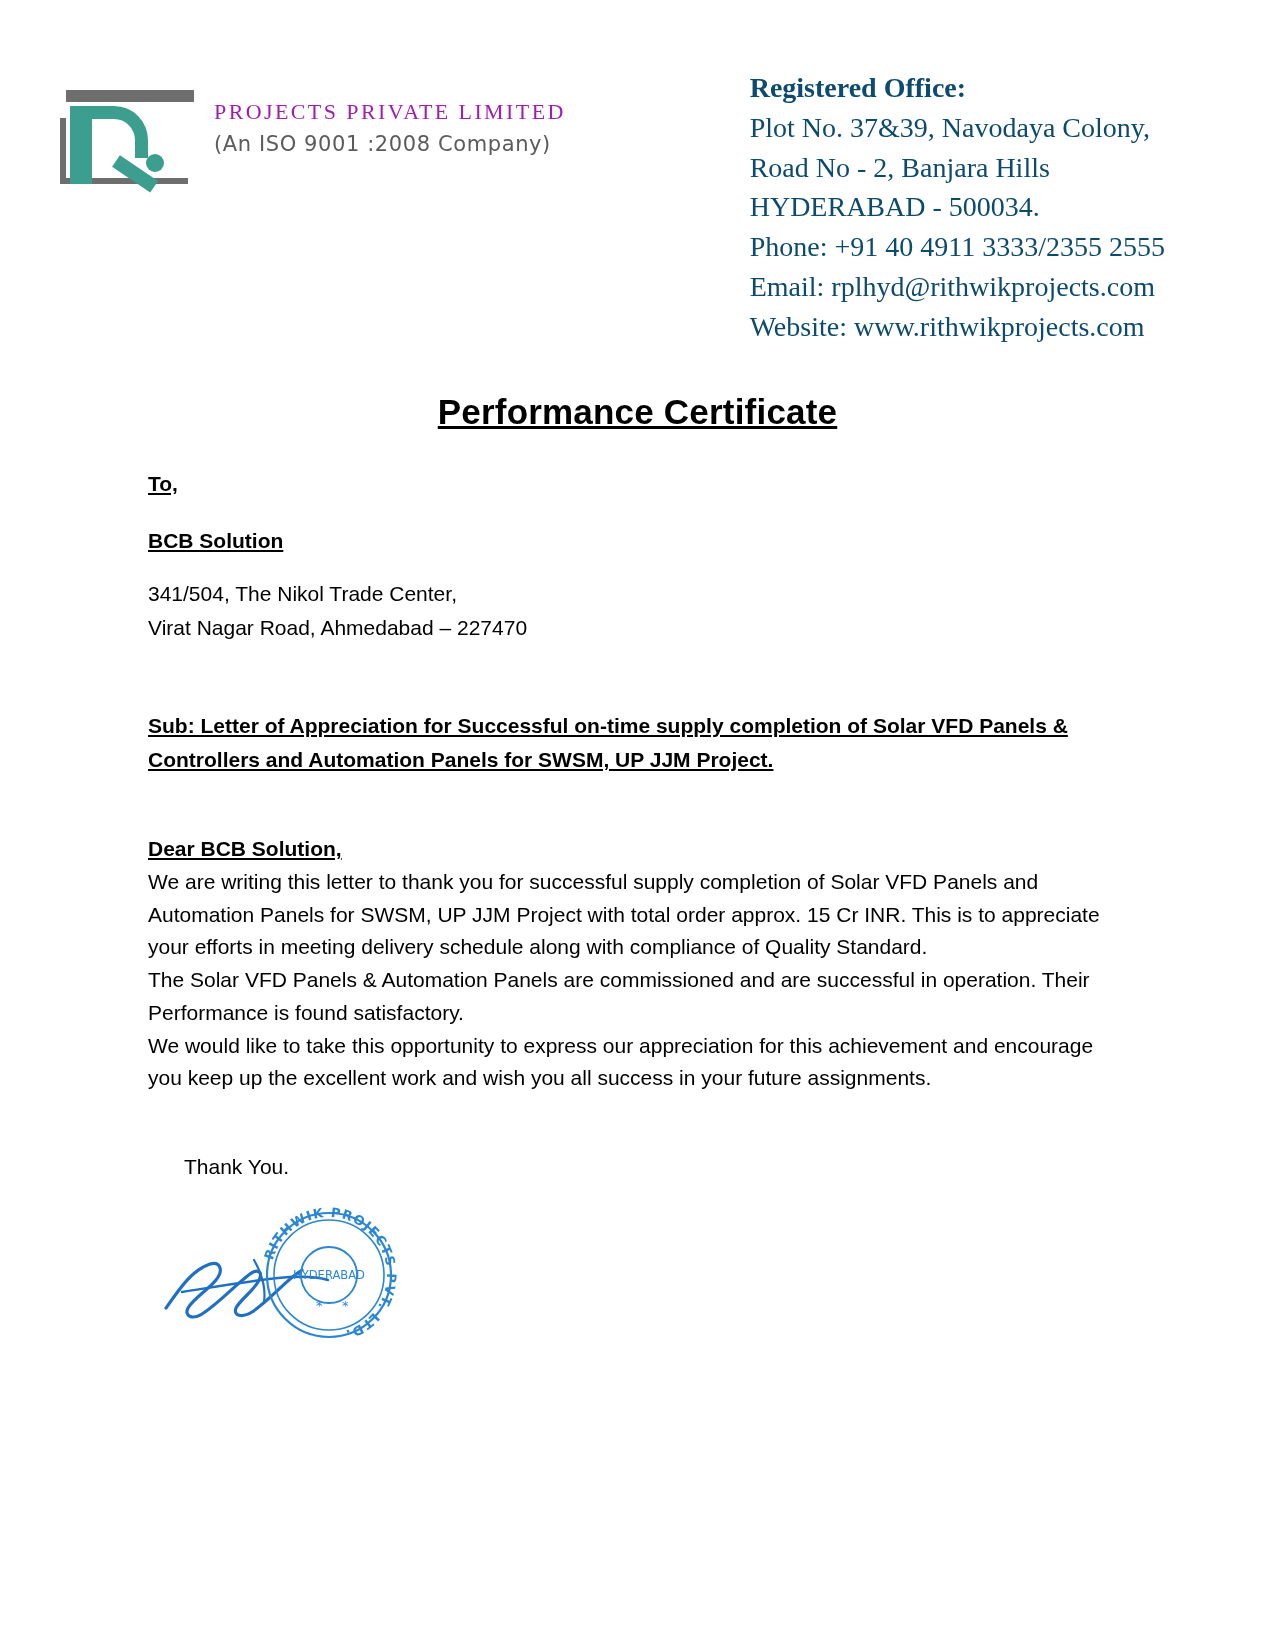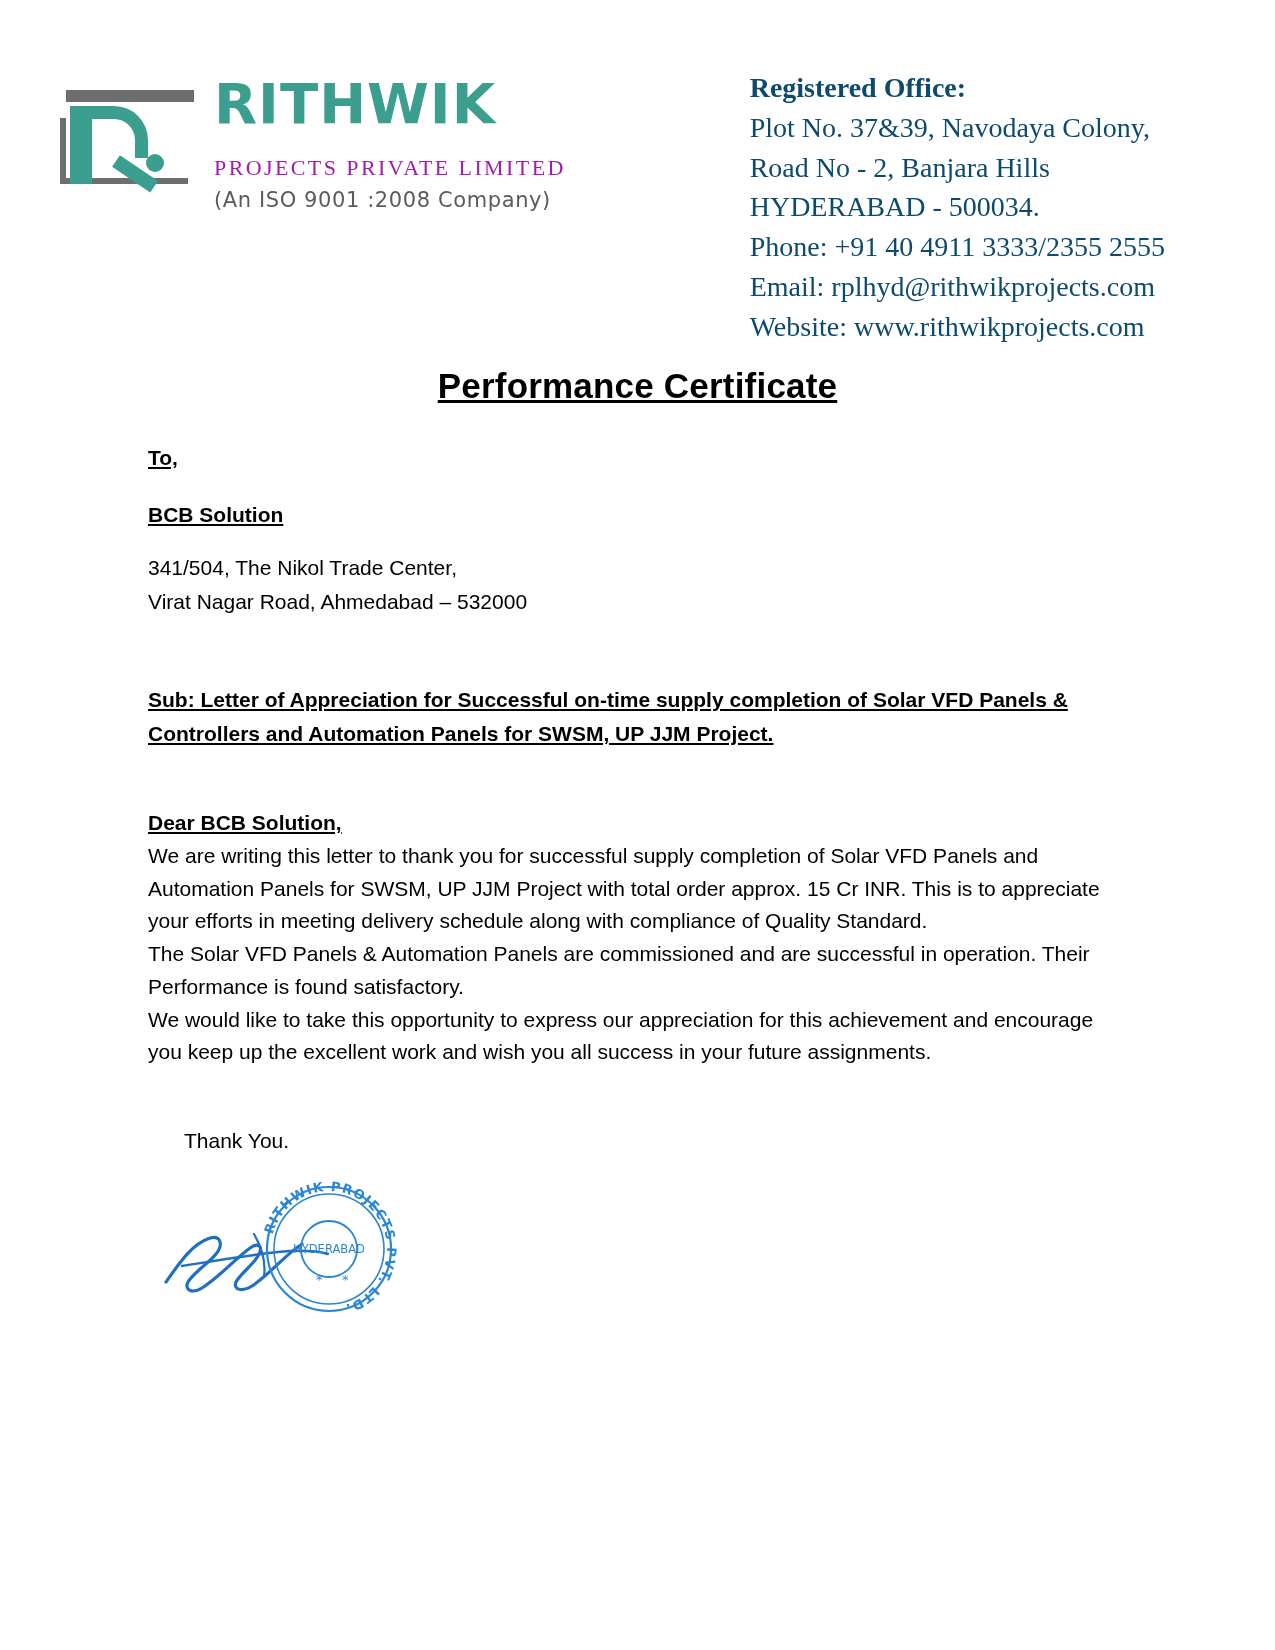--- a/index.html
+++ b/index.html
@@ -133,21 +133,21 @@
   .office-block .office-title {
     font-weight: bold;
   }
 
   
   .doc-title {
     text-align: center;
     font-size: 35px;
     font-weight: bold;
     text-decoration: underline;
-    margin-top: 20px;
+    margin-top: 46px;
     letter-spacing: 0.2px;
   }
 
   .content {
     padding: 0 150px 0 148px;
     box-sizing: border-box;
     font-size: 21px;
     line-height: 1.55;
   }
 
@@ -230,21 +230,20 @@
       <div class="logo-mark">
         <div class="bar-top"></div>
         <div class="frame-l"></div>
         <div class="frame-b"></div>
         <div class="stem"></div>
         <div class="arc"></div>
         <div class="leg"></div>
         <div class="dot"></div>
       </div>
       <div class="logo-text">
-        <div class="brand-name">RITHWIK</div>
         <div class="brand-sub">PROJECTS PRIVATE LIMITED</div>
         <div class="brand-iso">(An ISO 9001 :2008 Company)</div>
       </div>
     </div>
 
     <div class="office-block">
       <div class="office-title">Registered Office:</div>
       <div>Plot No. 37&amp;39, Navodaya Colony,</div>
       <div>Road No - 2, Banjara Hills</div>
       <div>HYDERABAD - 500034.</div>
@@ -258,21 +257,21 @@
   <div class="doc-title">Performance Certificate</div>
 
   <div class="content">
 
     <div class="to-line">To,</div>
 
     <div class="recipient-name">BCB Solution</div>
 
     <div class="addr">
       <div>341/504, The Nikol Trade Center,</div>
-      <div>Virat Nagar Road, Ahmedabad – 532000</div>
+      <div>Virat Nagar Road, Ahmedabad – 227470</div>
     </div>
 
     <div class="subject">Sub: Letter of Appreciation for Successful on-time supply completion of Solar VFD Panels &amp; Controllers and Automation Panels for SWSM, UP JJM Project.</div>
 
     <div class="salutation">Dear BCB Solution,</div>
 
     <div class="para">We are writing this letter to thank you for successful supply completion of Solar VFD Panels and Automation Panels for SWSM, UP JJM Project with total order approx. 15 Cr INR. This is to appreciate your efforts in meeting delivery schedule along with compliance of Quality Standard.</div>
     <div class="para">The Solar VFD Panels &amp; Automation Panels are commissioned and are successful in operation. Their Performance is found satisfactory.</div>
     <div class="para">We would like to take this opportunity to express our appreciation for this achievement and encourage you keep up the excellent work and wish you all success in your future assignments.</div>
 

